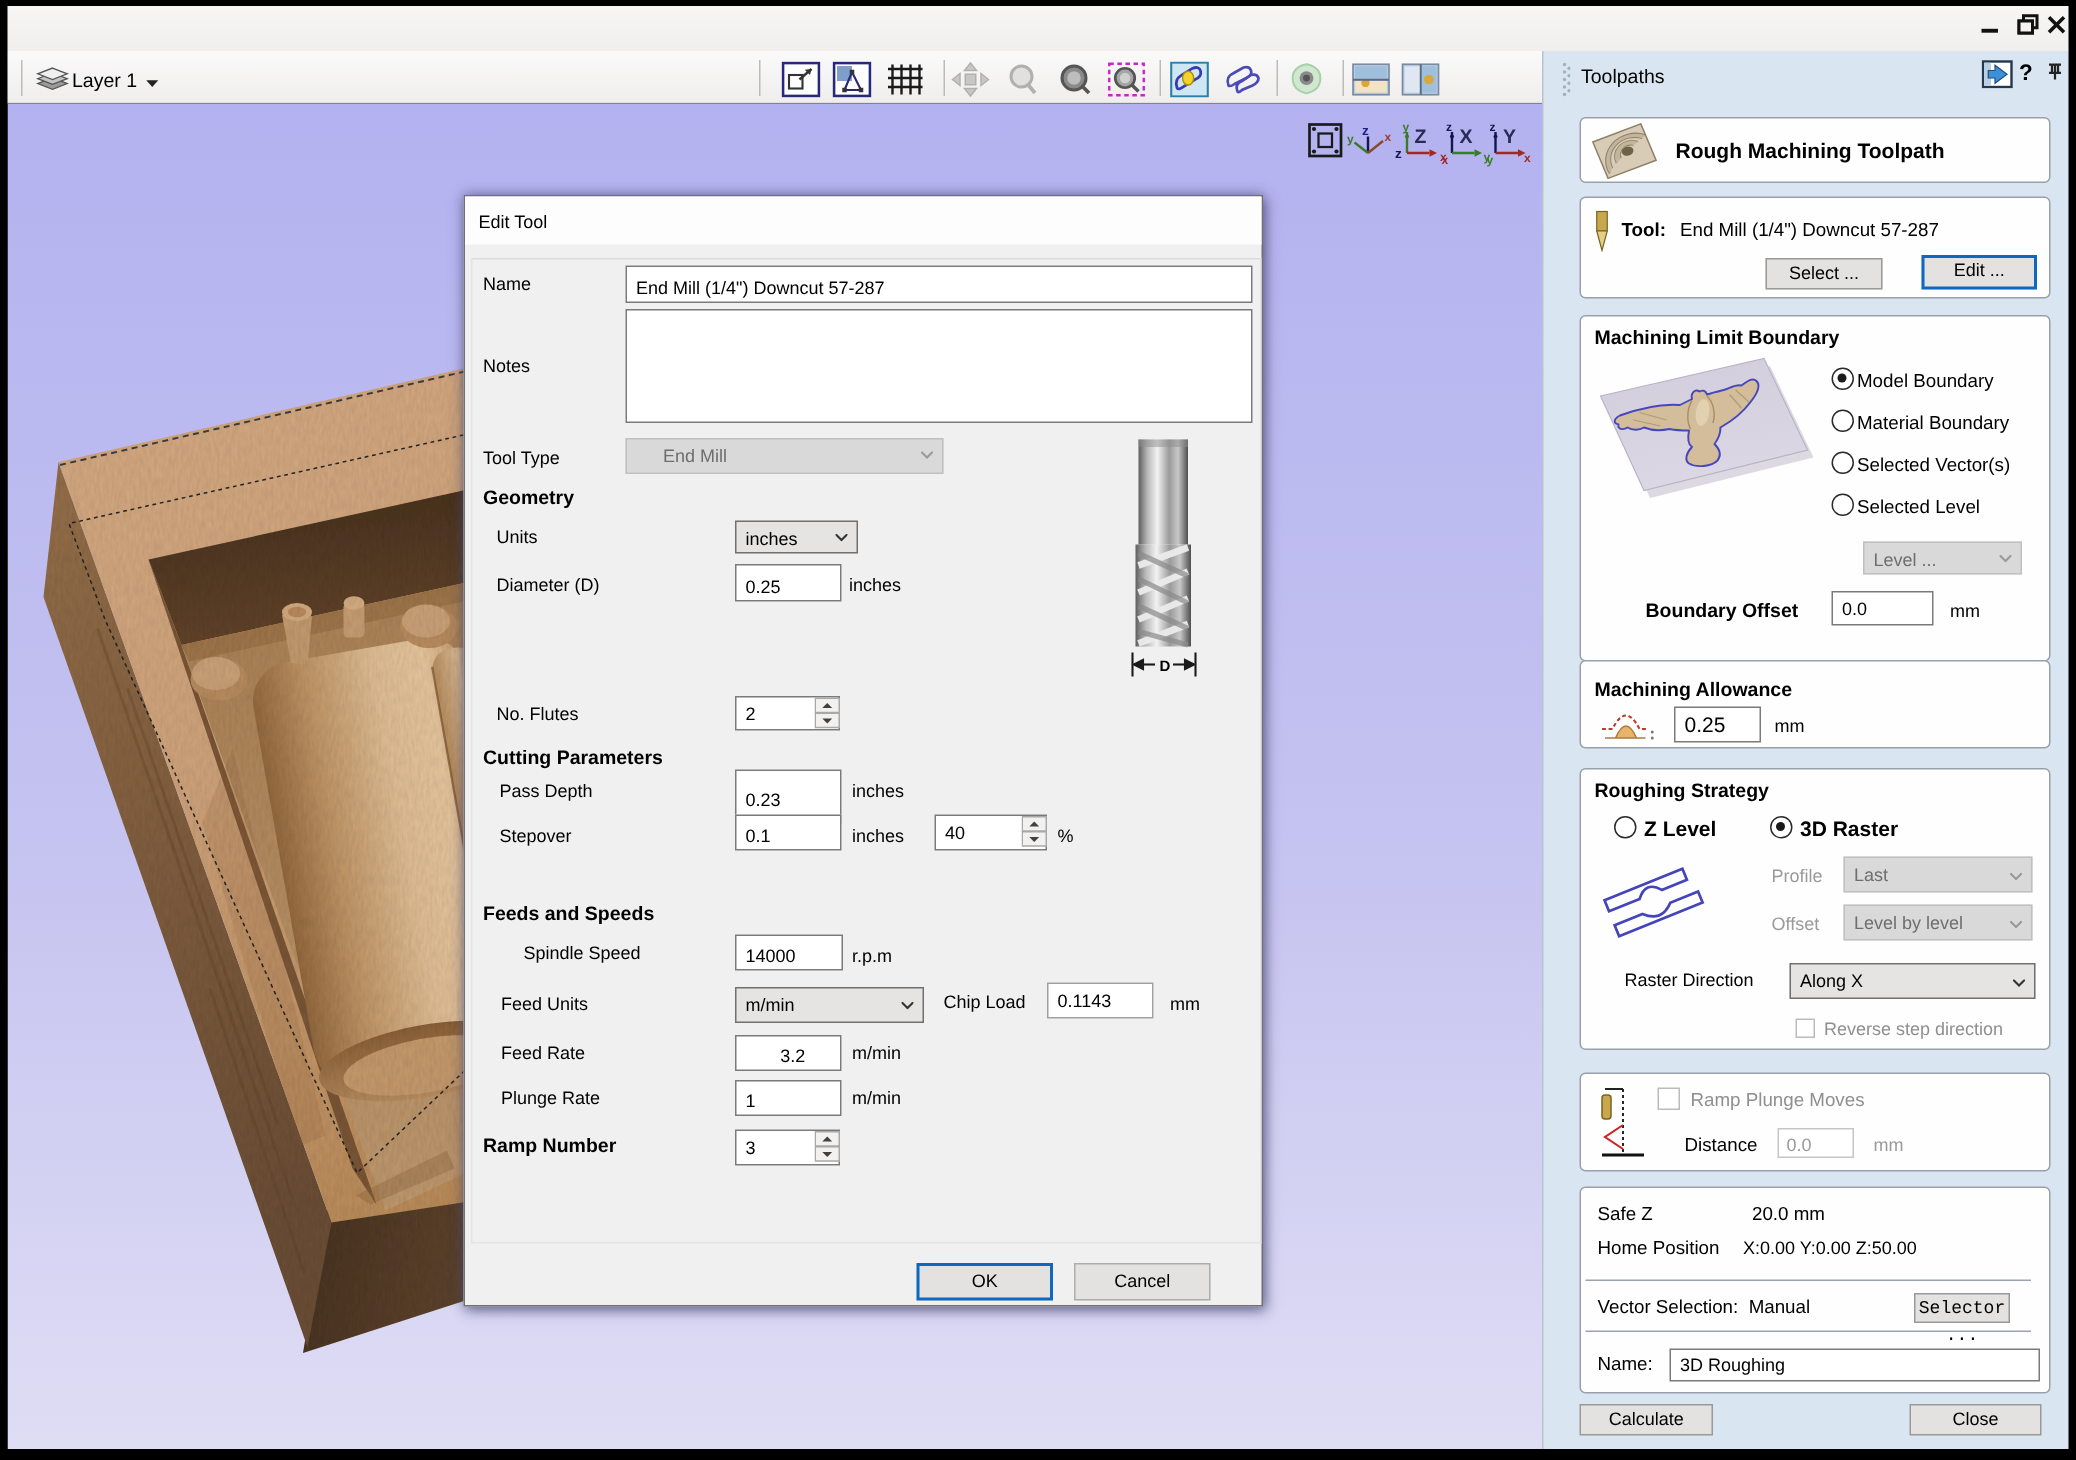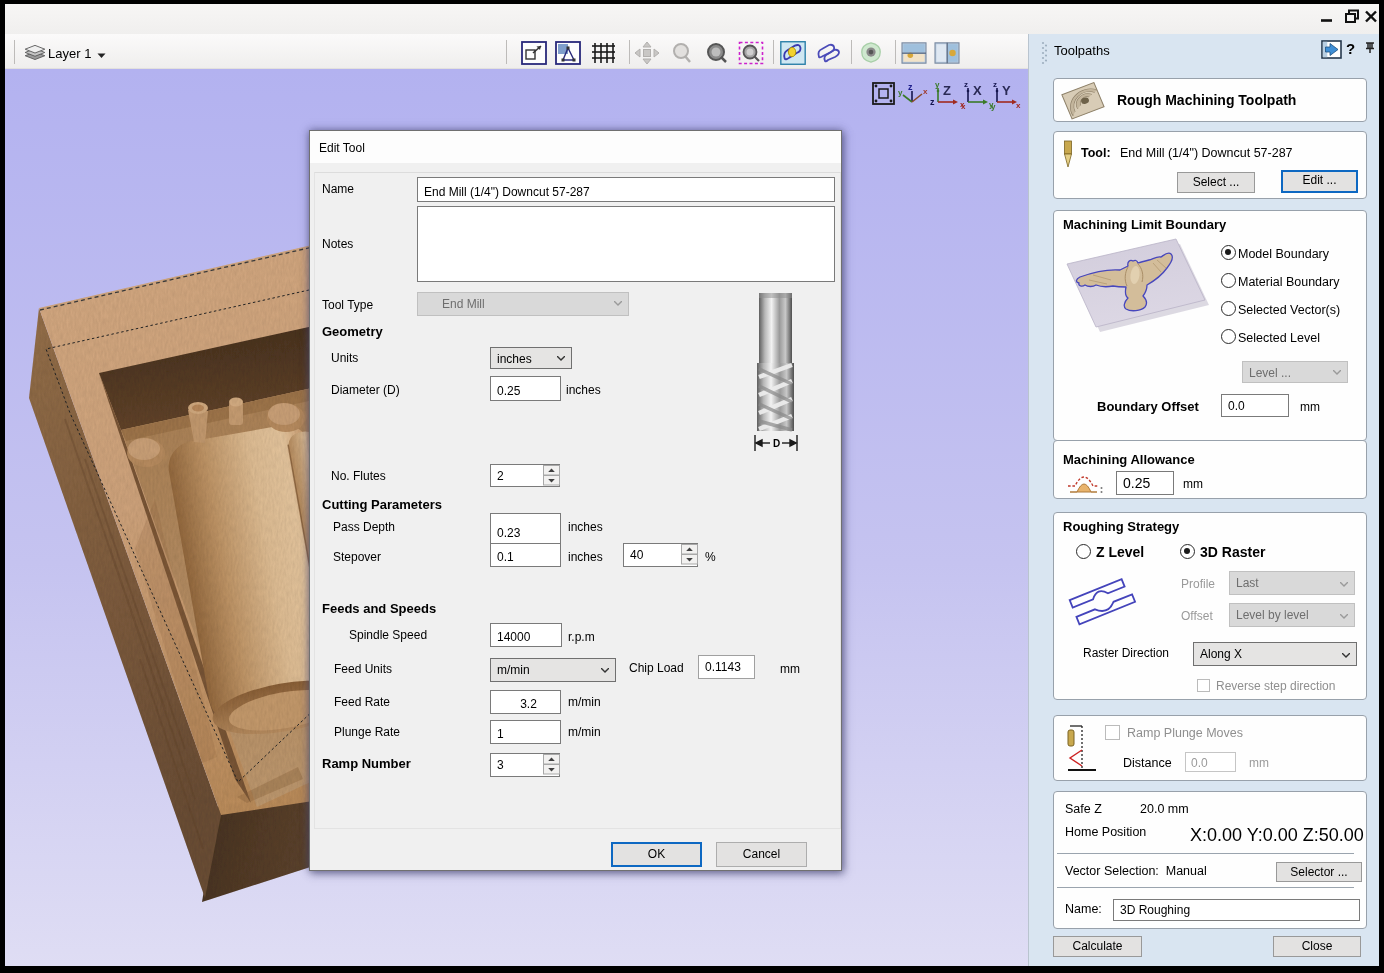--- a/index.html
+++ b/index.html
@@ -473,26 +473,26 @@
     <rect x="2" y="8" width="6" height="16" rx="2" fill="#c8a84e" stroke="#7a6322"></rect>
   </svg>
   <div class="abs" style="left:1105px;top:691px;width:15px;height:15px;background:#fff;border:1px solid #bbb;"></div>
   <div class="lbl" style="left:1127px;top:692px;color:#8f8f8f;font-size:12.5px;">Ramp Plunge Moves</div>
   <div class="lbl" style="left:1123px;top:722px;font-size:12.5px;">Distance</div>
   <div class="abs" style="left:1185px;top:718px;width:51px;height:20px;background:#fff;border:1px solid #c5c5c5;font-size:12px;color:#9a9a9a;padding:3px 0 0 5px;">0.0</div>
   <div class="lbl" style="left:1249px;top:722px;color:#9a9a9a;">mm</div>
 
   <div class="card" style="top:757px;height:138px;"></div>
   <div class="lbl" style="left:1065px;top:768px;font-size:12.5px;">Safe Z</div>
-  <div class="lbl" style="left:1140px;top:768px;font-size:12.5px;">20.0 mm</div>
+  <div class="lbl" style="left:1168px;top:768px;font-size:12.5px;">20.0 mm</div>
   <div class="lbl" style="left:1065px;top:791px;font-size:12.5px;">Home Position</div>
-  <div class="lbl" style="left:1162px;top:791px;font-size:18px;margin-left:28px;">X:0.00 Y:0.00 Z:50.00</div>
+  <div class="lbl" style="left:1162px;top:791px;font-size:12px;">X:0.00 Y:0.00 Z:50.00</div>
   <div class="abs" style="left:1057px;top:819px;width:297px;height:1px;background:#9aa4ae;"></div>
   <div class="lbl" style="left:1065px;top:830px;font-size:12.5px;">Vector Selection:&nbsp; Manual</div>
-  <div class="btn" style="left:1276px;top:828px;width:86px;height:20px;line-height:18px;">Selector ...</div>
+  <div class="btn" style="left:1276px;top:828px;width:64px;height:20px;line-height:18px;font-family:Liberation Mono, monospace;">Selector ...</div>
   <div class="abs" style="left:1057px;top:853px;width:297px;height:1px;background:#9aa4ae;"></div>
   <div class="lbl" style="left:1065px;top:868px;font-size:12.5px;">Name:</div>
   <div class="inp abs" style="left:1113px;top:865px;width:247px;height:22px;padding-top:3px;">3D Roughing</div>
 
   <div class="btn" style="left:1053px;top:902px;width:89px;height:21px;line-height:19px;">Calculate</div>
   <div class="btn" style="left:1273px;top:902px;width:88px;height:21px;line-height:19px;">Close</div>
 </div>
 <div class="abs" id="dialog">
   <div class="abs" style="left:0;top:0;width:531px;height:32px;background:#fdfdfd;"></div>
   <div class="lbl" style="left:9px;top:10px;">Edit Tool</div>
@@ -591,21 +591,21 @@
   <input class="inp" style="left: 180px; top: 492px; width: 72px; height: 24px;" value="14000" readonly="">
   <div class="lbl" style="left:258px;top:499px;">r.p.m</div>
 
   <div class="lbl" style="left:24px;top:531px;">Feed Units</div>
   <div class="combo" style="left:180px;top:527px;width:126px;height:24px;">m/min
     <svg class="chev" viewBox="0 0 8 5" style="top:9px;">
         <path d="M0 0 L4 4 L8 0" fill="none" stroke="#333" stroke-width="1.4"></path>
       </svg>
   </div>
   <div class="lbl" style="left:319px;top:530px;">Chip Load</div>
-  <div class="inp abs" style="left:388px;top:524px;width:57px;height:24px;border:1px solid #a0a0a0;">0.1143</div>
+  <div class="inp abs" style="left:388px;top:524px;width:71px;height:24px;border:1px solid #a0a0a0;">0.1143</div>
   <div class="lbl" style="left:470px;top:531px;">mm</div>
 
   <div class="lbl" style="left:24px;top:564px;">Feed Rate</div>
   <input class="inp" style="left: 180px; top: 559px; width: 71px; height: 24px; text-align: center;" value="3.2" readonly="">
   <div class="lbl" style="left:258px;top:564px;">m/min</div>
 
   <div class="lbl" style="left:24px;top:594px;">Plunge Rate</div>
   <input class="inp" style="left: 180px; top: 589px; width: 71px; height: 24px;" value="1" readonly="">
   <div class="lbl" style="left:258px;top:594px;">m/min</div>
 

